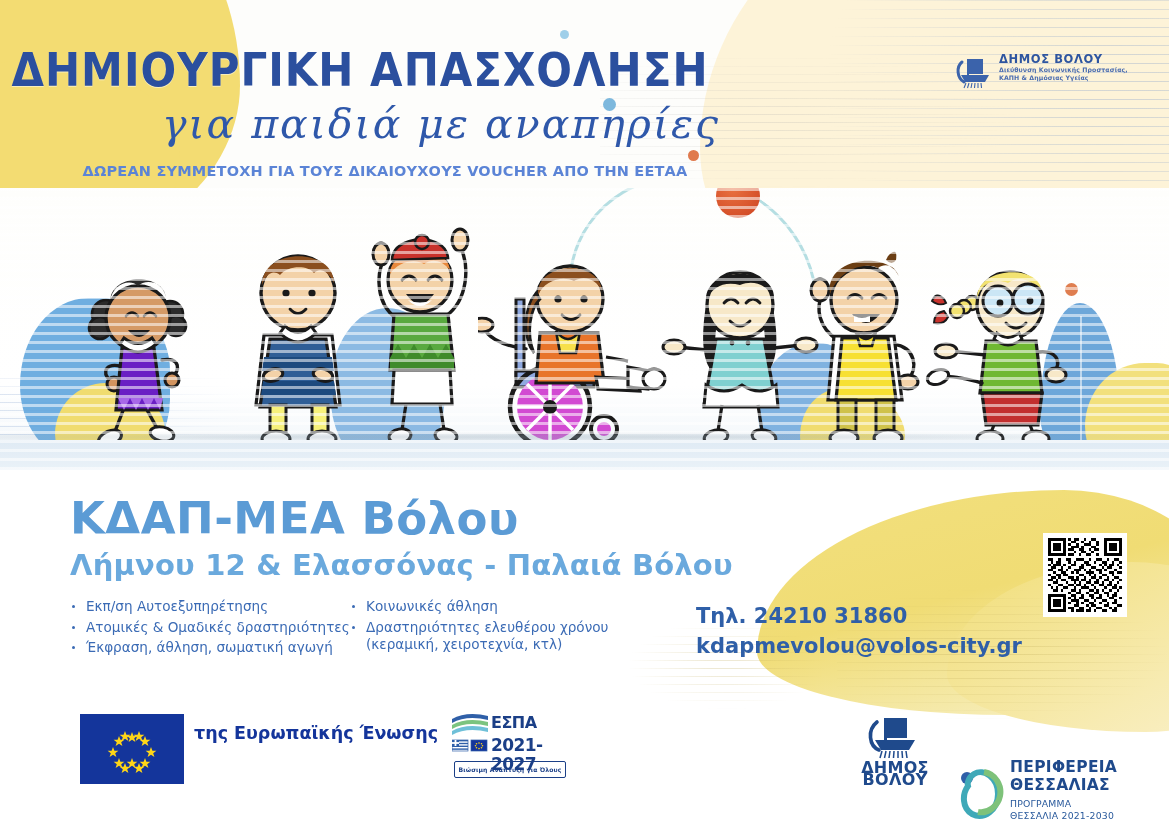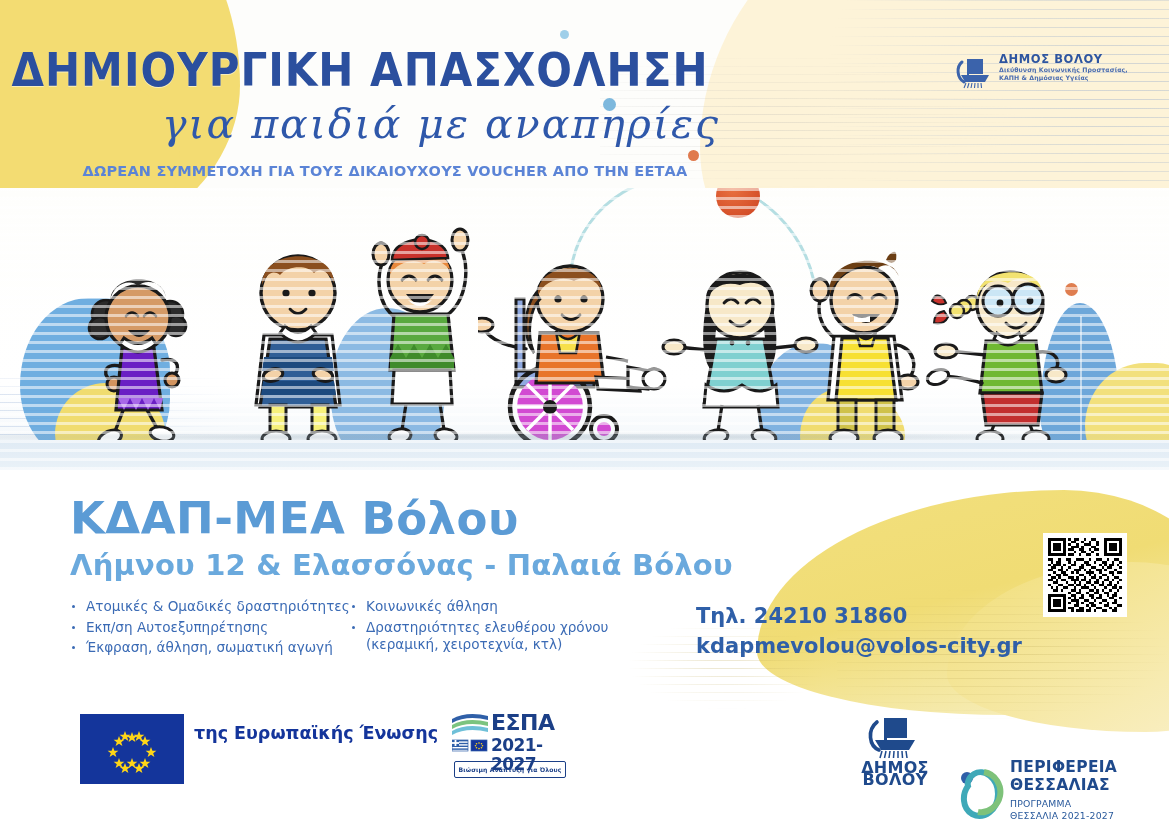--- a/index.html
+++ b/index.html
@@ -254,21 +254,21 @@
   #eu-text{
     position:absolute;left:194px;top:22px;
     font-family:"DejaVu Sans","Liberation Sans",sans-serif;
     font-weight:bold;font-size:17.5px;line-height:23px;color:#14359b;
     white-space:nowrap;
   }
   #espa-logo{position:absolute;left:448px;top:11px;width:118px;height:72px;}
   #espa-logo .espa-word{
     position:absolute;left:43px;top:0px;
     font-family:"DejaVu Sans","Liberation Sans",sans-serif;
-    font-weight:bold;font-size:22px;color:#1b3f87;letter-spacing:-.5px;line-height:24px;}
+    font-weight:bold;font-size:16px;color:#1b3f87;letter-spacing:-.5px;line-height:24px;}
   #espa-logo .espa-years{
     position:absolute;left:43px;top:25px;
     font-family:"DejaVu Sans","Liberation Sans",sans-serif;
     font-weight:bold;font-size:17px;color:#1b3f87;letter-spacing:-.6px;line-height:19px;}
   #espa-logo .espa-tag{
     position:absolute;left:6px;top:50px;width:110px;height:15px;
     border:1px solid #1b3f87;border-radius:2px;
     font-family:"DejaVu Sans","Liberation Sans",sans-serif;
     font-size:6.1px;font-weight:bold;color:#1b3f87;
     display:flex;align-items:center;justify-content:center;
@@ -546,22 +546,22 @@
     <div class="wave-yellow"></div>
     <div class="wave-yellow-2"></div>
     <div class="bot-stripes"></div>
     <div class="bot-stripes-2"></div>
 
     <div id="center-title">ΚΔΑΠ-ΜΕΑ Βόλου</div>
     <div id="center-address">Λήμνου 12 &amp; Ελασσόνας - Παλαιά Βόλου</div>
 
     <div id="bullets-left" class="bullet-col">
       <ul>
+        <li>Εκπ/ση Αυτοεξυπηρέτησης</li>
         <li>Ατομικές &amp; Ομαδικές δραστηριότητες</li>
-        <li>Εκπ/ση Αυτοεξυπηρέτησης</li>
         <li>Έκφραση, άθληση, σωματική αγωγή</li>
       </ul>
     </div>
 
     <div id="bullets-right" class="bullet-col">
       <ul>
         <li>Κοινωνικές άθληση</li>
         <li>Δραστηριότητες ελευθέρου χρόνου (κεραμική, χειροτεχνία, κτλ)</li>
       </ul>
     </div>
@@ -871,18 +871,18 @@
         <circle cx="9" cy="18" r="6" fill="#2f5fa8"></circle>
         <path d="M10 26 C4 34 4 48 14 54 C26 60 40 50 40 34 C40 18 26 8 16 14 C8 19 10 26 10 26Z" fill="none" stroke="#3fa9b8" stroke-width="6"></path>
         <path d="M26 12 C38 14 44 26 42 36 C40 46 30 54 20 52" fill="none" stroke="#7ec27a" stroke-width="6"></path>
       </svg>
       <div class="rtitle">
         <div>ΠΕΡΙΦΕΡΕΙΑ</div>
         <div>ΘΕΣΣΑΛΙΑΣ</div>
       </div>
       <div class="rsub">
         <div>ΠΡΟΓΡΑΜΜΑ</div>
-        <div>ΘΕΣΣΑΛΙΑ 2021-2027</div>
+        <div>ΘΕΣΣΑΛΙΑ 2021-2030</div>
       </div>
     </div>
   </div>
 
 </div>
 
 </body></html>

